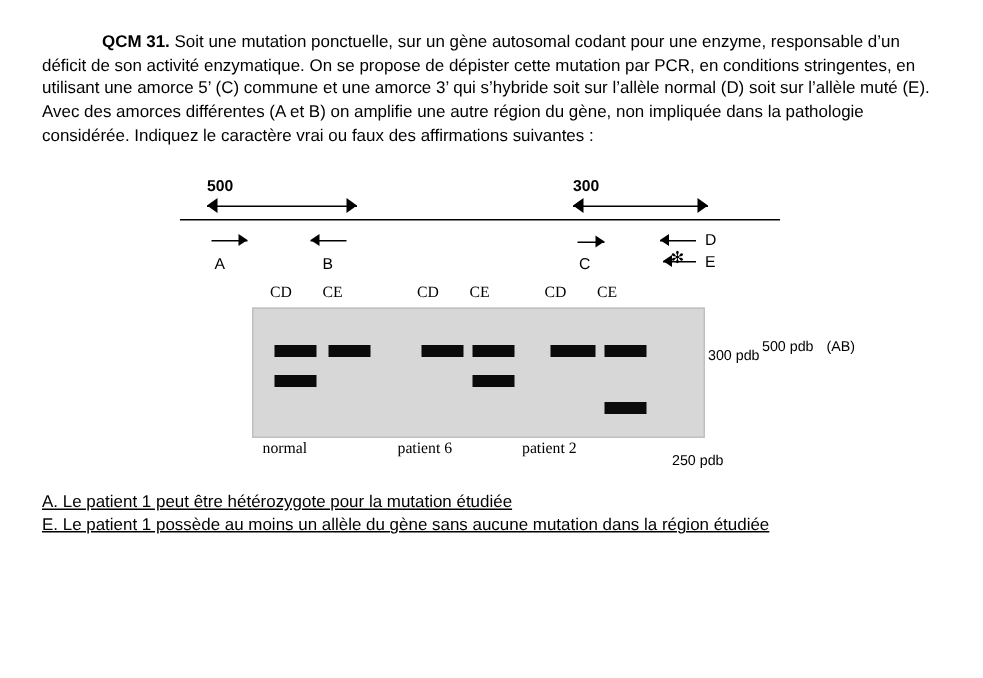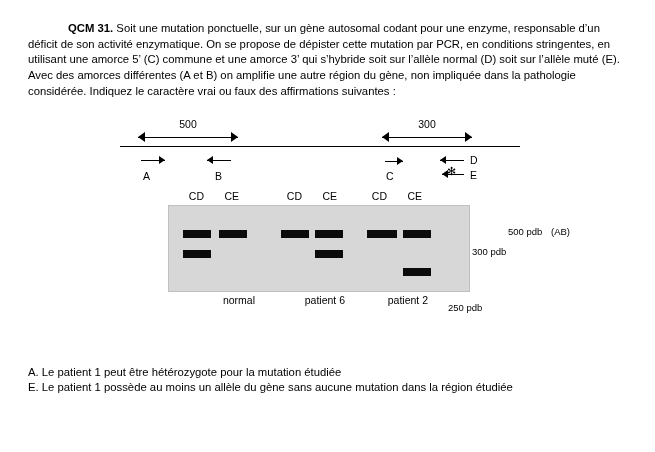--- a/index.html
+++ b/index.html
@@ -71,22 +71,22 @@
     width: 0; height: 0;
     border-top: 5px solid transparent;
     border-bottom: 5px solid transparent;
   }
   .dim .head-l { left: 0; border-right: 7px solid #000; }
   .dim .head-r { right: 0; border-left: 7px solid #000; }
   .dim .cap {
     position: absolute;
     left: 0; right: 0;
     top: -13px;
-    text-align: center;
     font-size: 10.5px;
+    font-weight: bold;
   }
   
   .parrow {
     position: absolute;
     height: 10px;
   }
   .parrow .shaft {
     position: absolute;
     top: 5px;
     left: 0;
@@ -125,36 +125,38 @@
     border: 1px solid #c0c0c0;
   }
   .band {
     position: absolute;
     background: #0b0b0b;
     height: 8px;
   }
   .lane-label {
     position: absolute;
     font-size: 10.5px;
-    text-align: right;
+    text-align: left;
+    font-family: Liberation Serif, serif;
   }
   .size-label {
     position: absolute;
     font-size: 9.5px;
     white-space: nowrap;
   }
 
   
   .answers {
     position: absolute;
     left: 28px;
-    top: 365px;
+    top: 328px;
     width: 610px;
     font-size: 11.3px;
     line-height: 15.2px;
+    text-decoration: underline;
   }
   .answers div { white-space: normal; }
 </style>
 </head>
 <body>
 
 <div class="page">
 
   <p class="question">
     <span class="qid">QCM 31.</span><span> Soit une mutation ponctuelle, sur un gène autosomal codant pour une enzyme, responsable d’un déficit de son activité enzymatique. On se propose de dépister cette mutation par PCR, en conditions stringentes, en utilisant une amorce 5’ (C) commune et une amorce 3’ qui s’hybride soit sur l’allèle normal (D) soit sur l’allèle muté (E). Avec des amorces différentes (A et B) on amplifie une autre région du gène, non impliquée dans la pathologie considérée. Indiquez le caractère vrai ou faux des affirmations suivantes :</span>
@@ -228,21 +230,21 @@
 
     <div class="band" style="left:198px; top:24px; width:30px;"></div>
     <div class="band" style="left:234px; top:24px; width:28px;"></div>
     <div class="band" style="left:234px; top:62px; width:28px;"></div>
   </div>
 
   <div class="size-label" style="left:472px; top:226px;margin-left:36px;">
     <span>500 pdb</span>
     <span style="margin-left:6px;">(AB)</span>
   </div>
-  <div class="size-label" style="left:472px; top:246px;">300 pdb</div>
+  <div class="size-label" style="left:472px; top:232px;">300 pdb</div>
   <div class="size-label" style="left:448px; top:265px;margin-top:37px;">250 pdb</div>
 
   <div class="lane-label" style="left:175px; top:294px; width:80px;">normal</div>
   <div class="lane-label" style="left:265px; top:294px; width:80px;">patient 6</div>
   <div class="lane-label" style="left:348px; top:294px; width:80px;">patient 2</div>
 
   <div class="answers">
     <div>A. Le patient 1 peut être hétérozygote pour la mutation étudiée</div>
     <div>E. Le patient 1 possède au moins un allèle du gène sans aucune mutation dans la région étudiée</div>
   </div>

